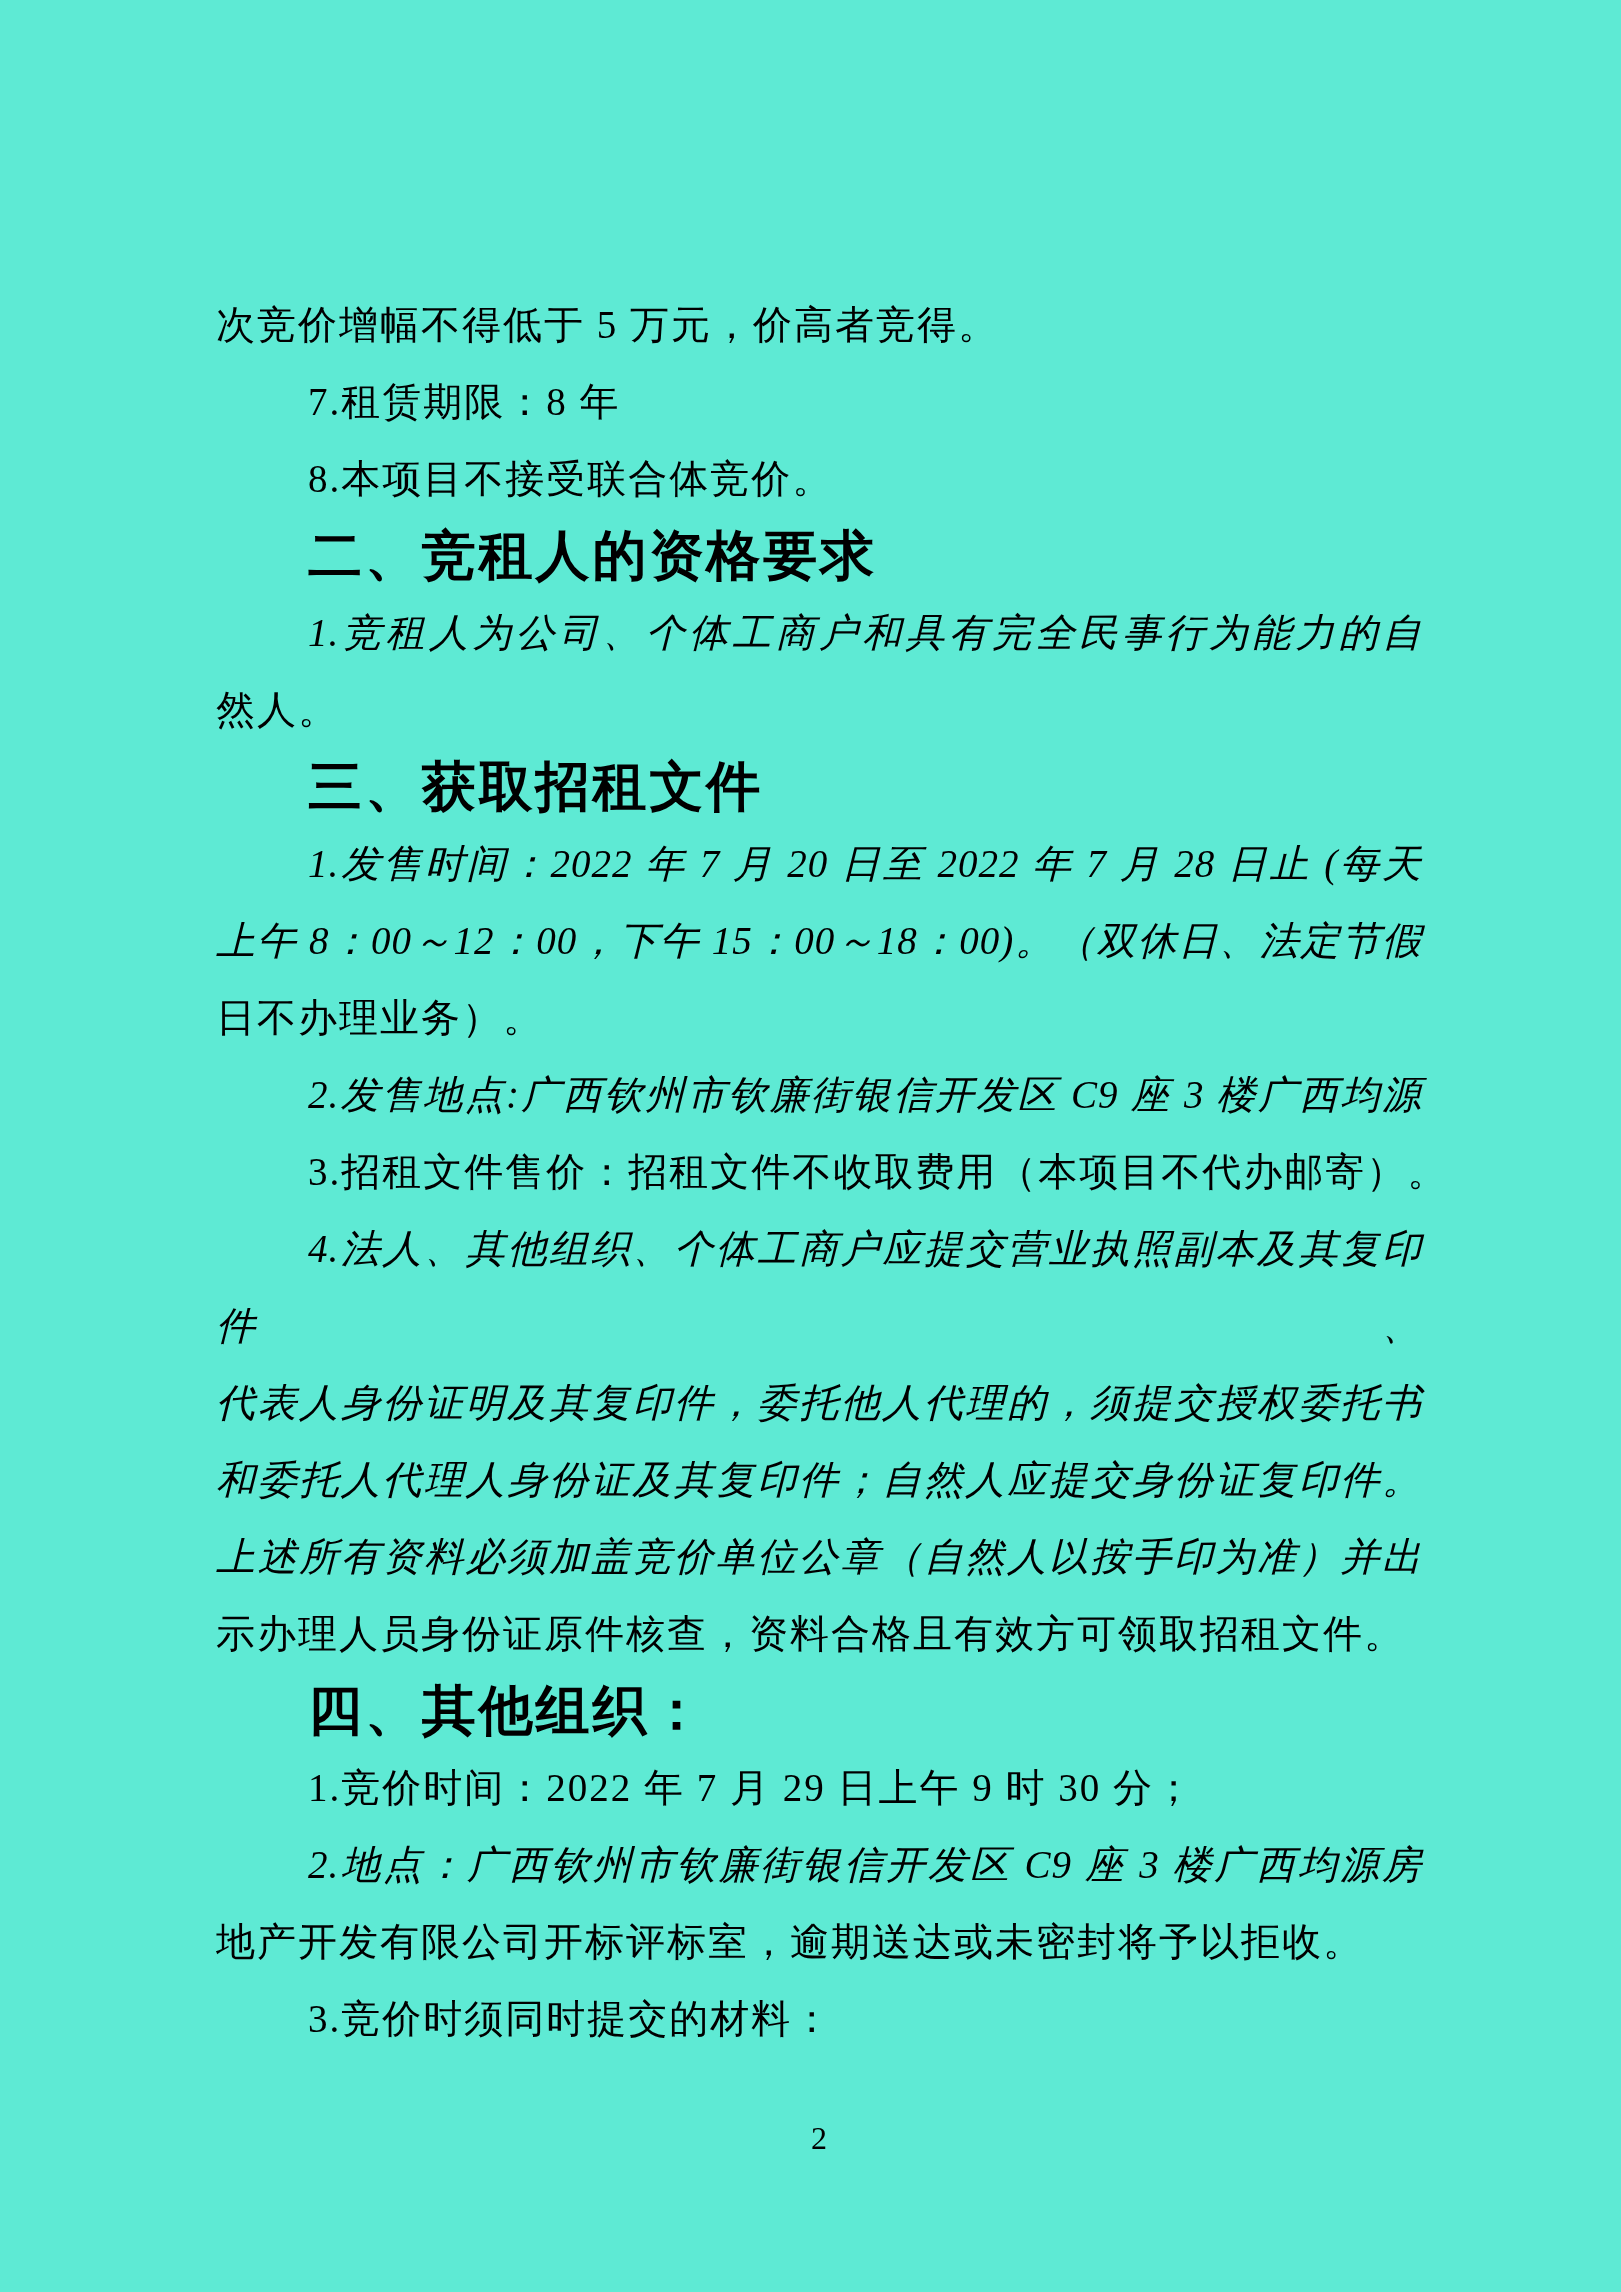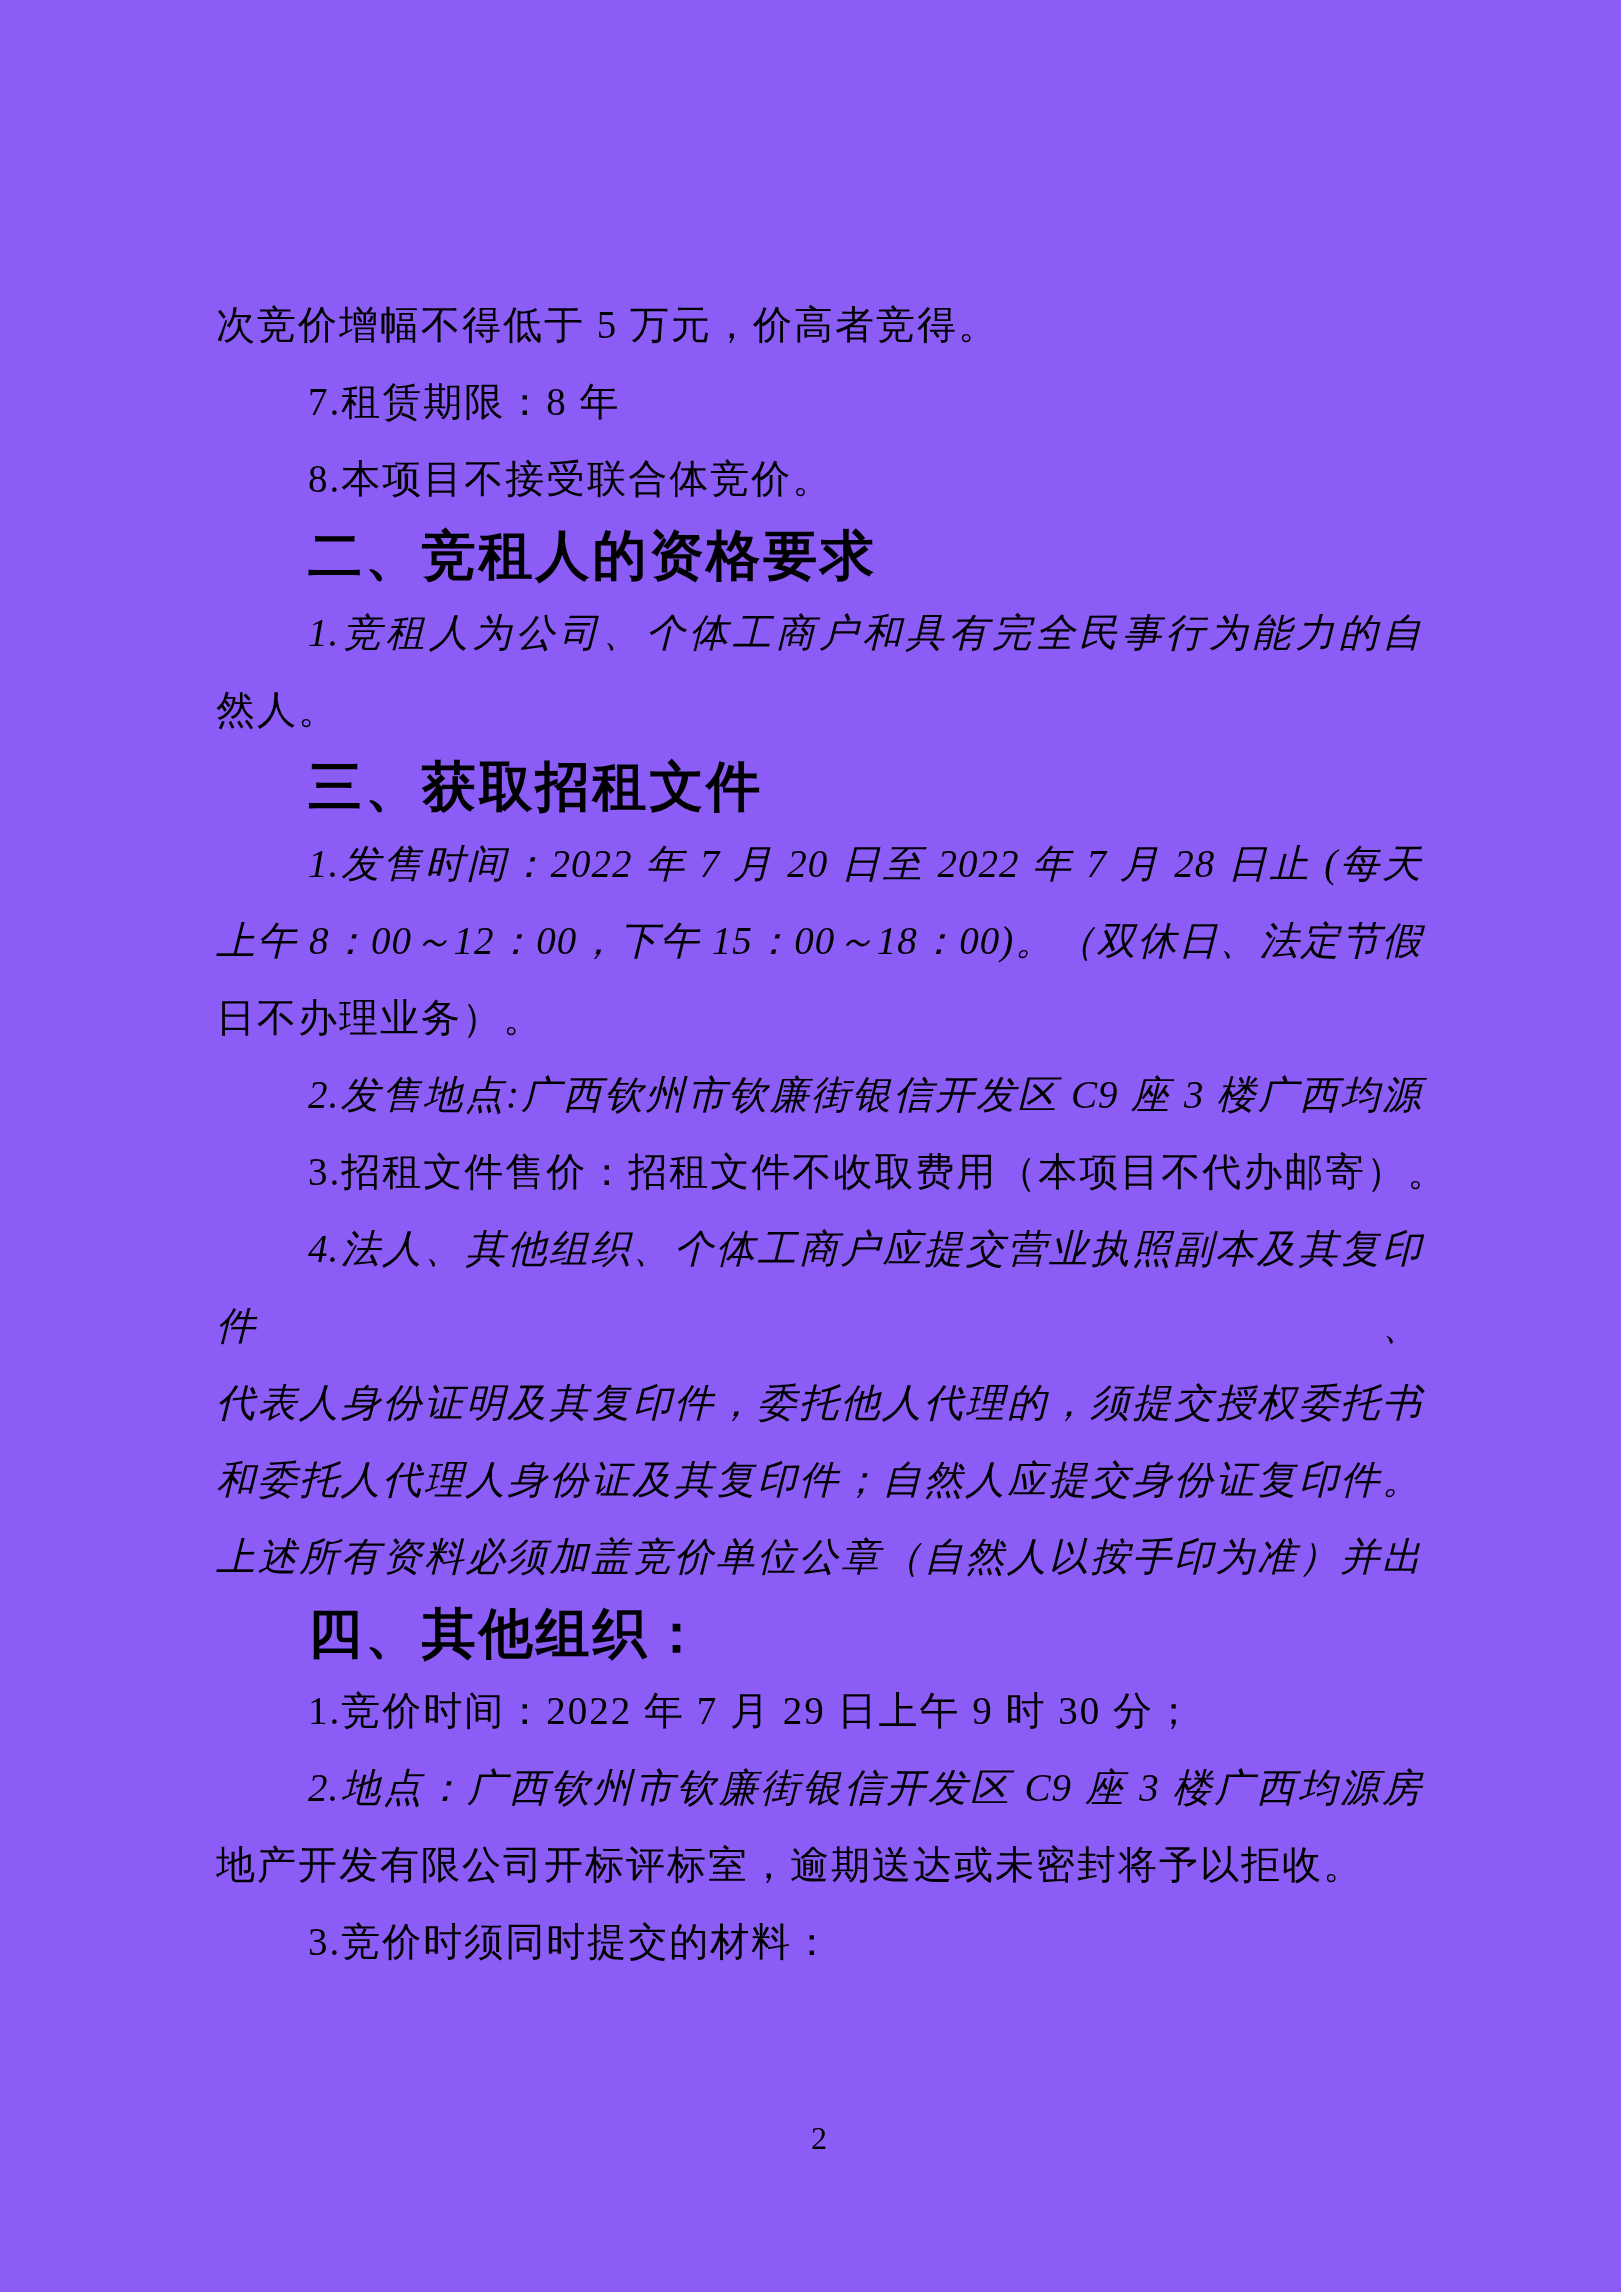--- a/index.html
+++ b/index.html
@@ -1,21 +1,21 @@
 <!DOCTYPE html>
 <html><head>
 <meta charset="utf-8">
 <title>Document Page</title>
 <style>
   html,body { margin:0; padding:0; background:#888; }
   .page {
     position:relative;
     width:1621px; height:2293px;
     margin:0 auto;
-    background:#8b5cf6;
+    background:#5eead4;
     color:#000000;
     font-family:"Liberation Serif","DejaVu Serif",serif;
     overflow:hidden;
   }
   .content {
     position:absolute;
     left:216px; top:286px;
     width:1206px;
   }
   .ln {
@@ -63,20 +63,21 @@
     <div class="ln ind hd">三、获取招租文件</div>
     <div class="ln ind fill">1.发售时间：2022 年 7 月 20 日至 2022 年 7 月 28 日止 (每天</div>
     <div class="ln fill">上午 8：00～12：00，下午 15：00～18：00)。（双休日、法定节假</div>
     <div class="ln">日不办理业务）。</div>
     <div class="ln ind fill">2.发售地点:广西钦州市钦廉街银信开发区 C9 座 3 楼广西均源</div>
     <div class="ln ind">3.招租文件售价：招租文件不收取费用（本项目不代办邮寄）。</div>
     <div class="ln ind fill">4.法人、其他组织、个体工商户应提交营业执照副本及其复印件、</div>
     <div class="ln fill">代表人身份证明及其复印件，委托他人代理的，须提交授权委托书</div>
     <div class="ln fill">和委托人代理人身份证及其复印件；自然人应提交身份证复印件。</div>
     <div class="ln fill">上述所有资料必须加盖竞价单位公章（自然人以按手印为准）并出</div>
+    <div class="ln">示办理人员身份证原件核查，资料合格且有效方可领取招租文件。</div>
     <div class="ln ind hd">四、其他组织：</div>
     <div class="ln ind">1.竞价时间：2022 年 7 月 29 日上午 9 时 30 分；</div>
     <div class="ln ind fill">2.地点：广西钦州市钦廉街银信开发区 C9 座 3 楼广西均源房</div>
     <div class="ln">地产开发有限公司开标评标室，逾期送达或未密封将予以拒收。</div>
     <div class="ln ind">3.竞价时须同时提交的材料：</div>
   </div>
 
   <div class="page-number">2</div>
 </div>
 

